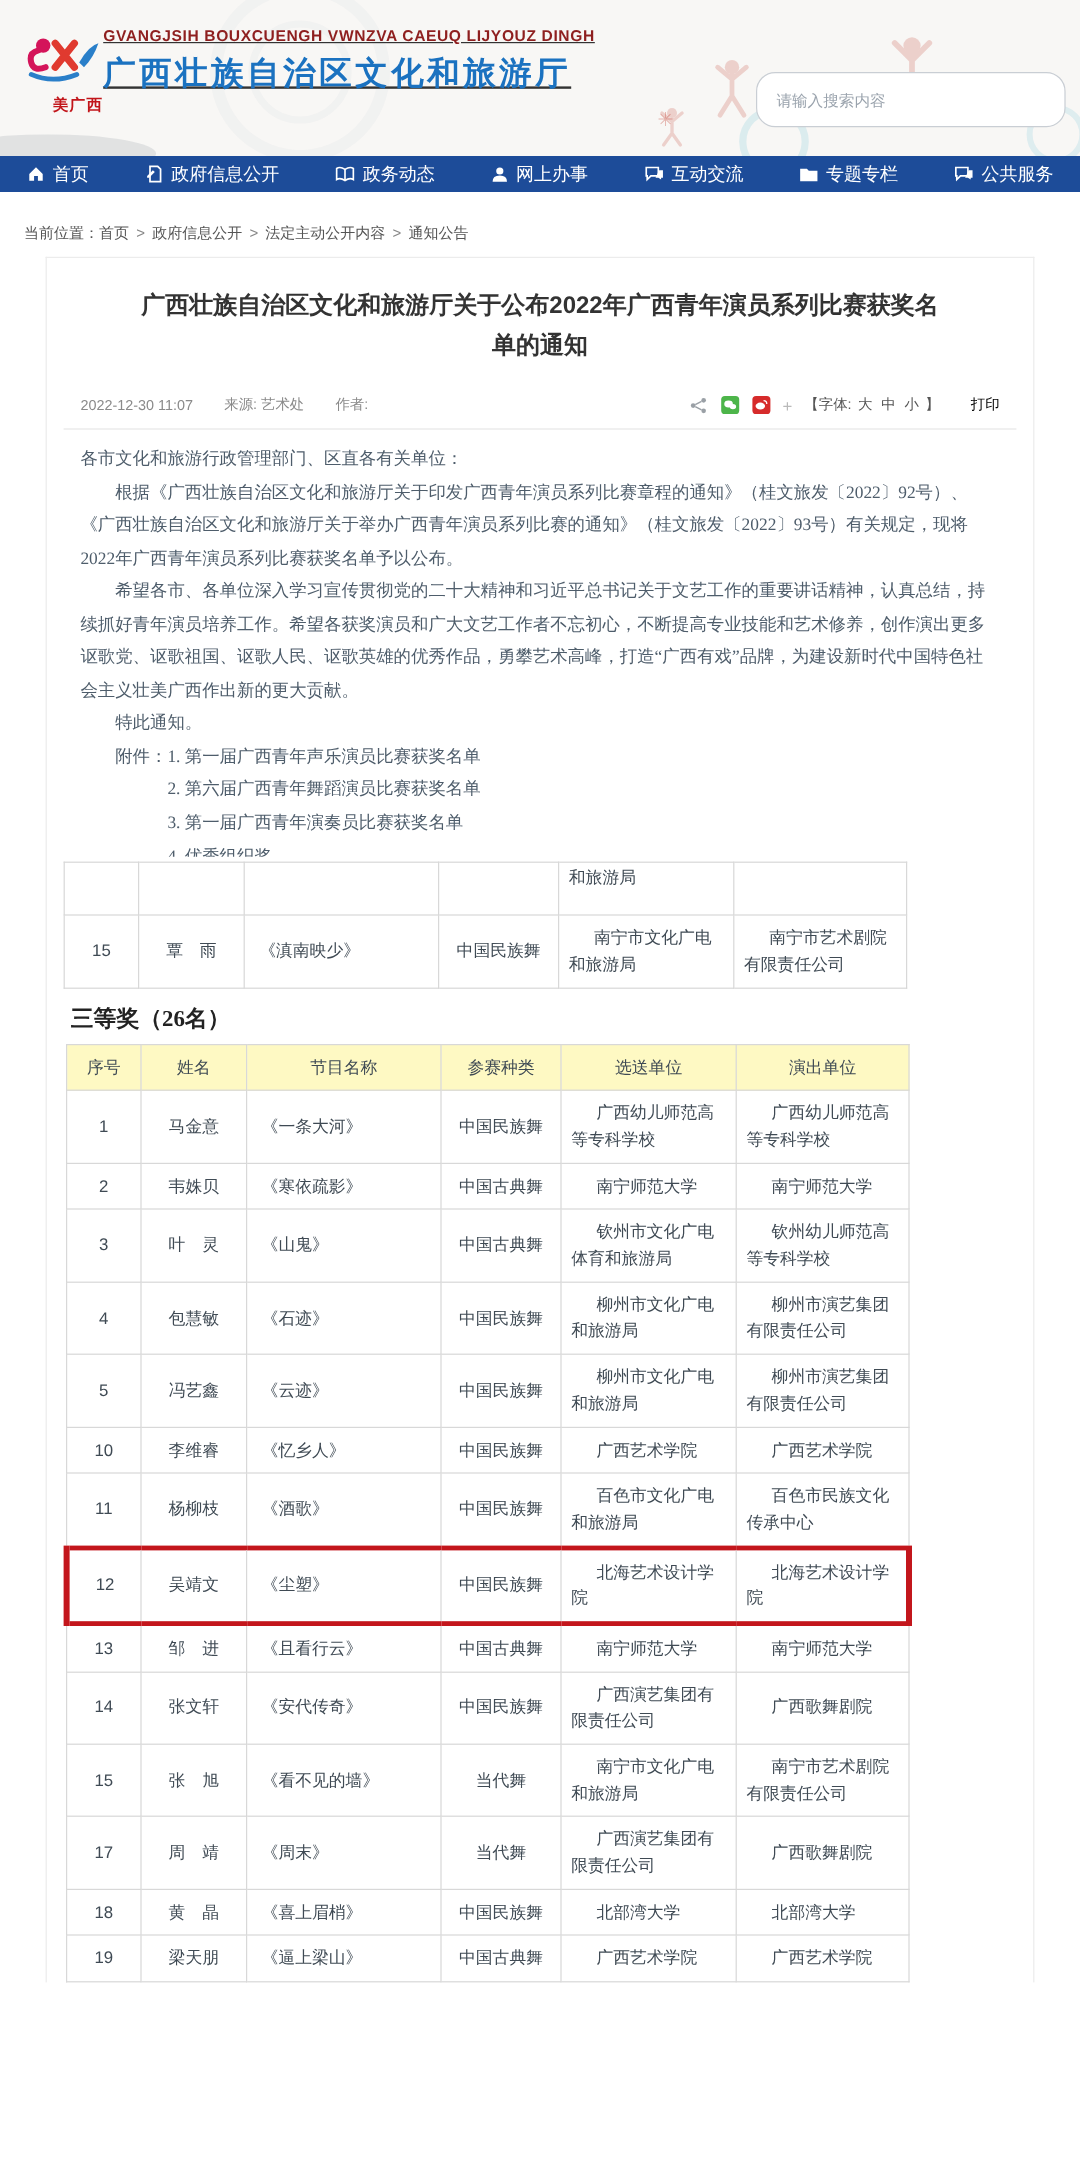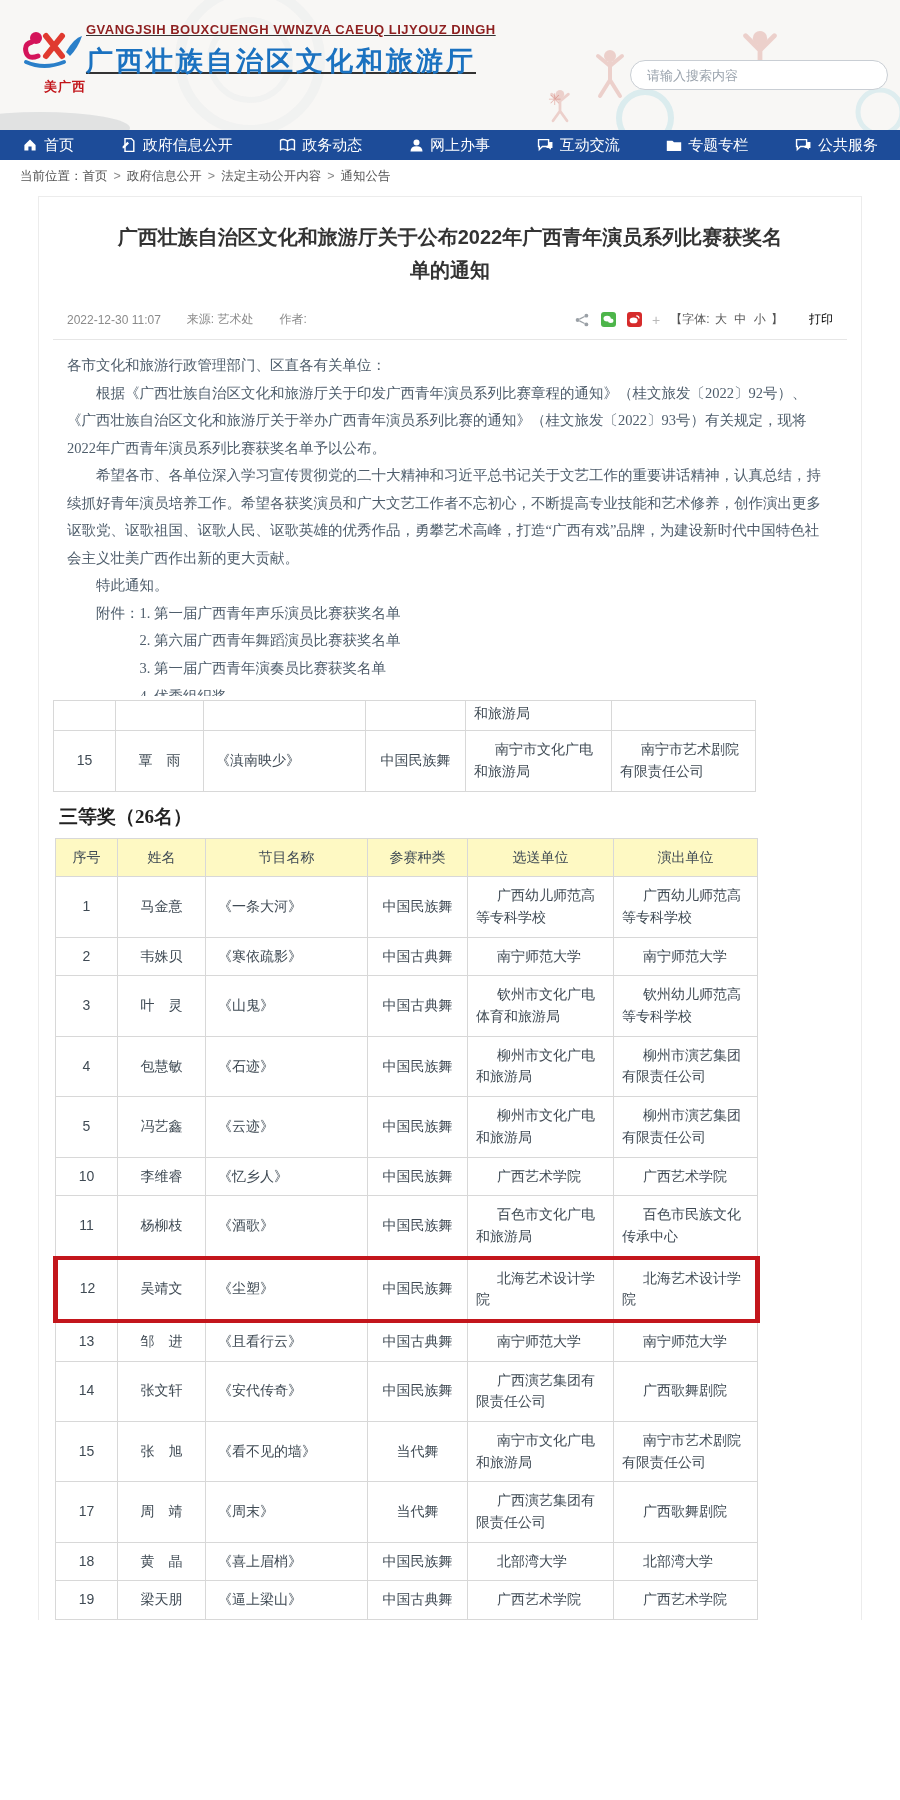--- a/index.html
+++ b/index.html
@@ -9,29 +9,29 @@
     font-family:"Liberation Sans","DejaVu Sans",sans-serif; color:#333;
   }
   
   .site-header{ position:relative; height:130px; background:#f8f7f5; overflow:hidden; }
   .hdr-deco{ position:absolute; inset:0; pointer-events:none; }
   .logo-wrap{ position:absolute; left:16px; top:28px; width:70px; text-align:right; }
   .logo-cn{ color:#c2151a; font-weight:bold; font-size:13px; letter-spacing:1px; font-family:"Liberation Serif","DejaVu Serif",serif; }
   .brand{ position:absolute; left:86px; top:22px;text-decoration:underline; }
   .slogan{ color:#8e1f1f; font-weight:bold; font-size:13px; letter-spacing:.5px; }
   .site-title{ color:#1b72c0; font-weight:bold; font-size:27px; letter-spacing:3px; margin-top:6px; font-family:"Liberation Serif","DejaVu Serif",serif; }
-  .search{ position:absolute; right:12px; top:60px; width:258px; height:30px; border:1px solid #c9ced4;
+  .search{ position:absolute; right:12px; top:60px; width:258px; height:46px; border:1px solid #c9ced4;
     border-radius:16px; background:#fff; padding:0 16px; font-size:13px; color:#333; outline:none; }
   .search::placeholder{ color:#9aa3ad; }
   
   .nav{ height:30px; background:#1d4c99; display:flex; align-items:center; justify-content:space-between; padding:0 22px; }
   .nav-item{ display:flex; align-items:center; gap:6px; color:#fff; font-size:15px; cursor:pointer; white-space:nowrap; }
   .nav-item svg{ display:block; }
   
-  .breadcrumb{ padding:8px 20px 7px; font-size:12.5px; color:#555; }
+  .breadcrumb{ padding:26px 20px 7px; font-size:12.5px; color:#555; }
   .breadcrumb .sep{ margin:0 6px; color:#888; }
   .breadcrumb .crumb{ cursor:pointer; }
   
   .card{ margin:4px 38px 0; border:1px solid #ececec; border-bottom:none; padding:24px 14px 0 14px; background:#fff; }
   .art-title{ font-size:20px; font-weight:bold; color:#333; text-align:center; line-height:1.65; padding:0 60px; }
   .meta{ display:flex; align-items:center; font-size:12px; color:#8a8a8a; margin-top:24px; padding:0 14px; }
   .meta .m-item{ margin-right:26px; }
   .meta-right{ margin-left:auto; display:flex; align-items:center; gap:10px; }
   .share-ic{ display:inline-flex; width:16px; height:16px; align-items:center; justify-content:center; cursor:pointer; }
   .ic-box{ width:15px; height:15px; border-radius:3px; display:inline-flex; align-items:center; justify-content:center; }
@@ -49,21 +49,21 @@
   .article-body p.cut{ height:13px; overflow:hidden; }
   
   .table-zone{ margin-top:4px; }
   table{ border-collapse:collapse; table-layout:fixed; width:702px; font-size:14px; color:#3f4a54;
     font-family:"Liberation Sans","DejaVu Sans",sans-serif; background:#fff; }
   td,th{ border:1px solid #d8d8d8; padding:8px 8px; line-height:1.55; font-weight:normal; vertical-align:middle; }
   th{ text-align:center; background:#fef9c3; height:38px; }
   .c-no,.c-name,.c-cat{ text-align:center; }
   .c-prog{ text-align:left; padding-left:12px; }
   .c-org{ text-align:left; text-indent:1.5em; }
-  tr.partial td{ padding:2px 8px 6px; height:26px; vertical-align:top; }
+  tr.partial td{ padding:2px 8px 20px; height:26px; vertical-align:top; }
   tr.partial td.c-org{ text-indent:0; }
   tr.hl > td{ border-top:4px solid #c3161c; border-bottom:4px solid #c3161c; }
   tr.hl > td:first-child{ border-left:5px solid #c3161c; }
   tr.hl > td:last-child{ border-right:5px solid #c3161c; }
   .tier-label{ font-size:19px; font-weight:bold; color:#222; margin:12px 0 8px 6px;
     font-family:"Liberation Serif","DejaVu Serif",serif; }
 </style>
 </head>
 <body>
 

